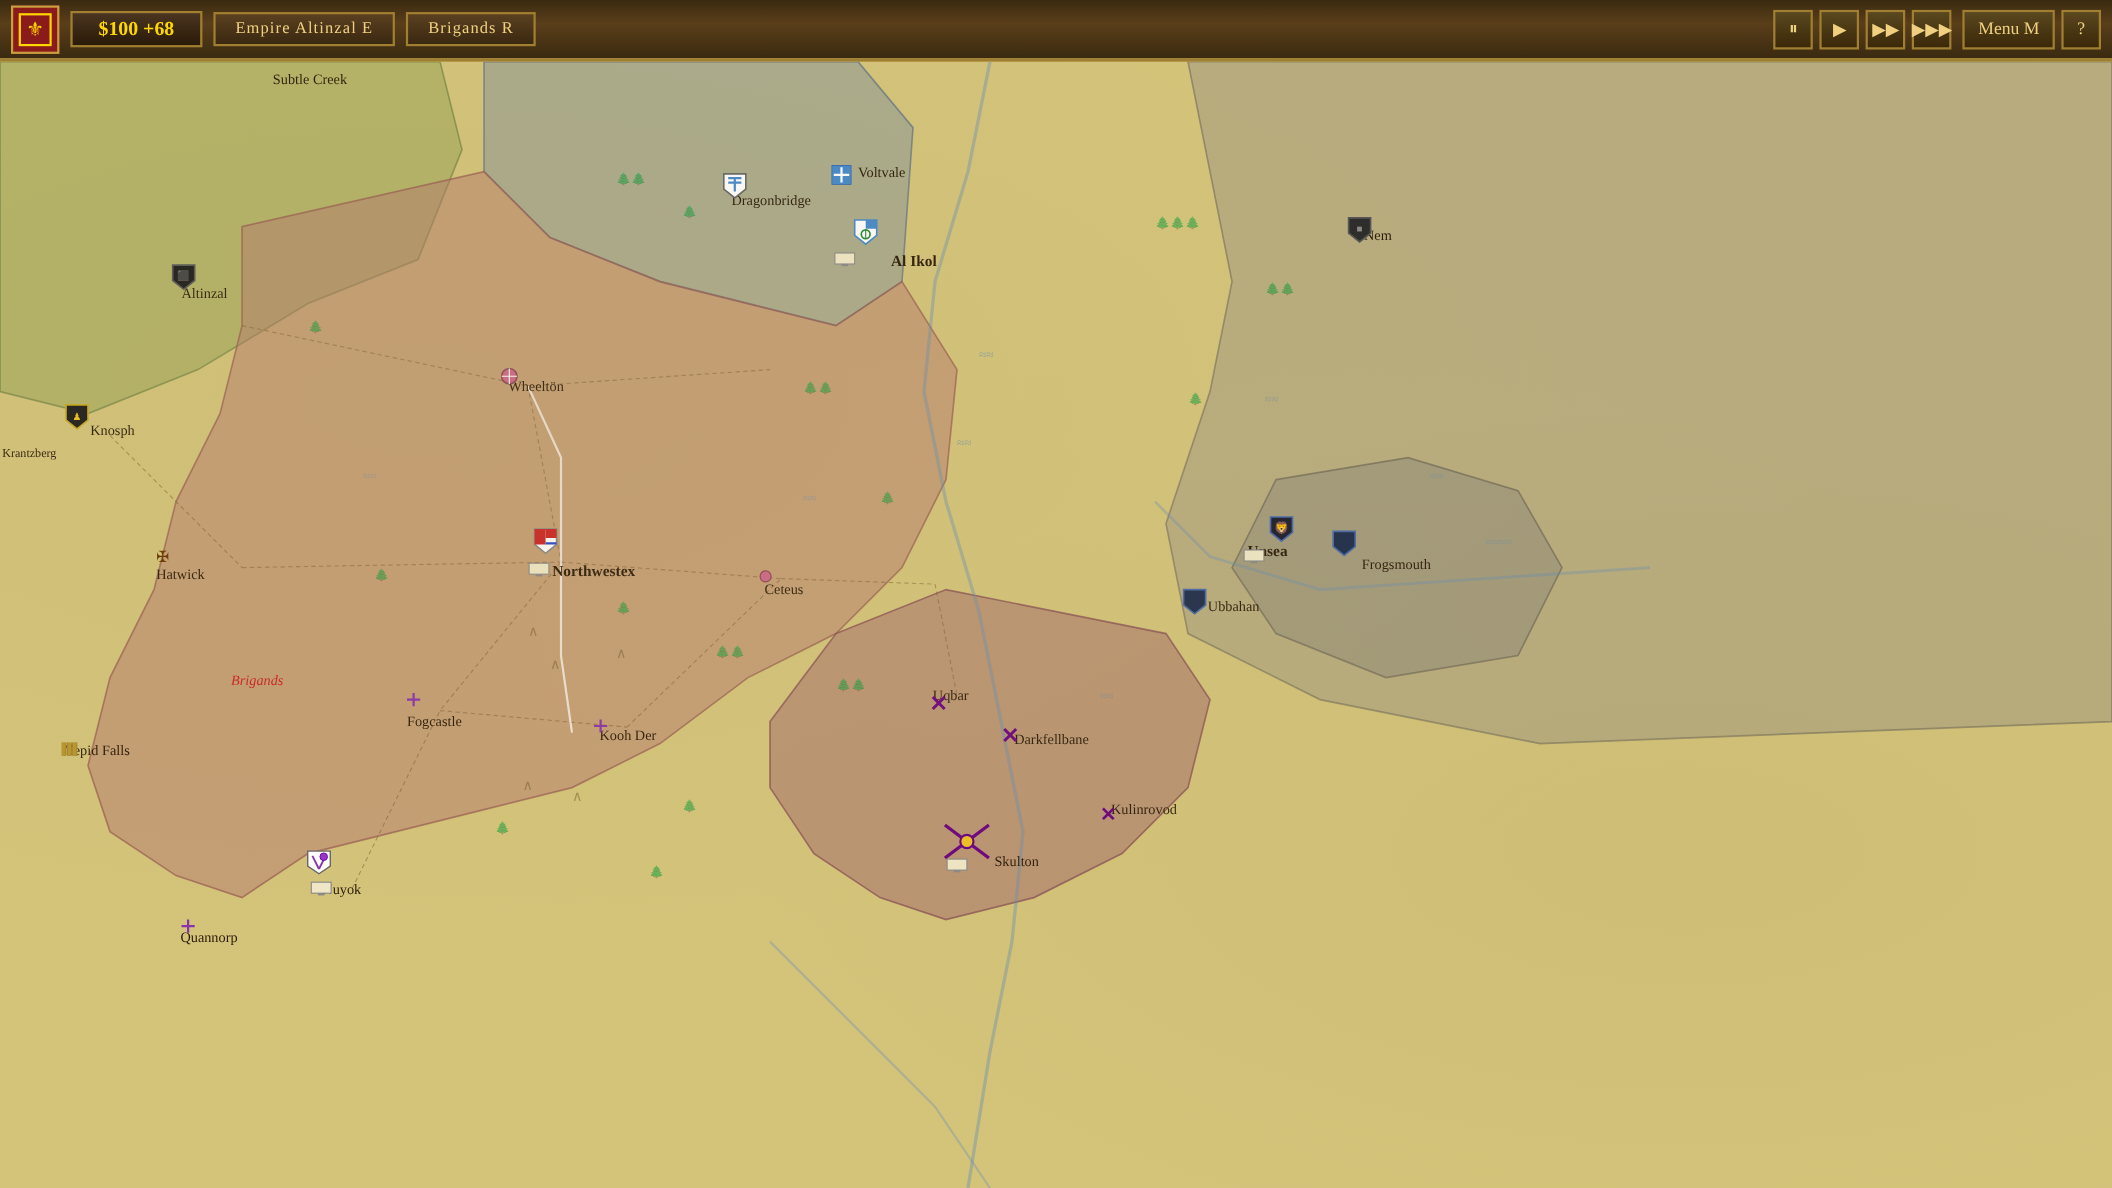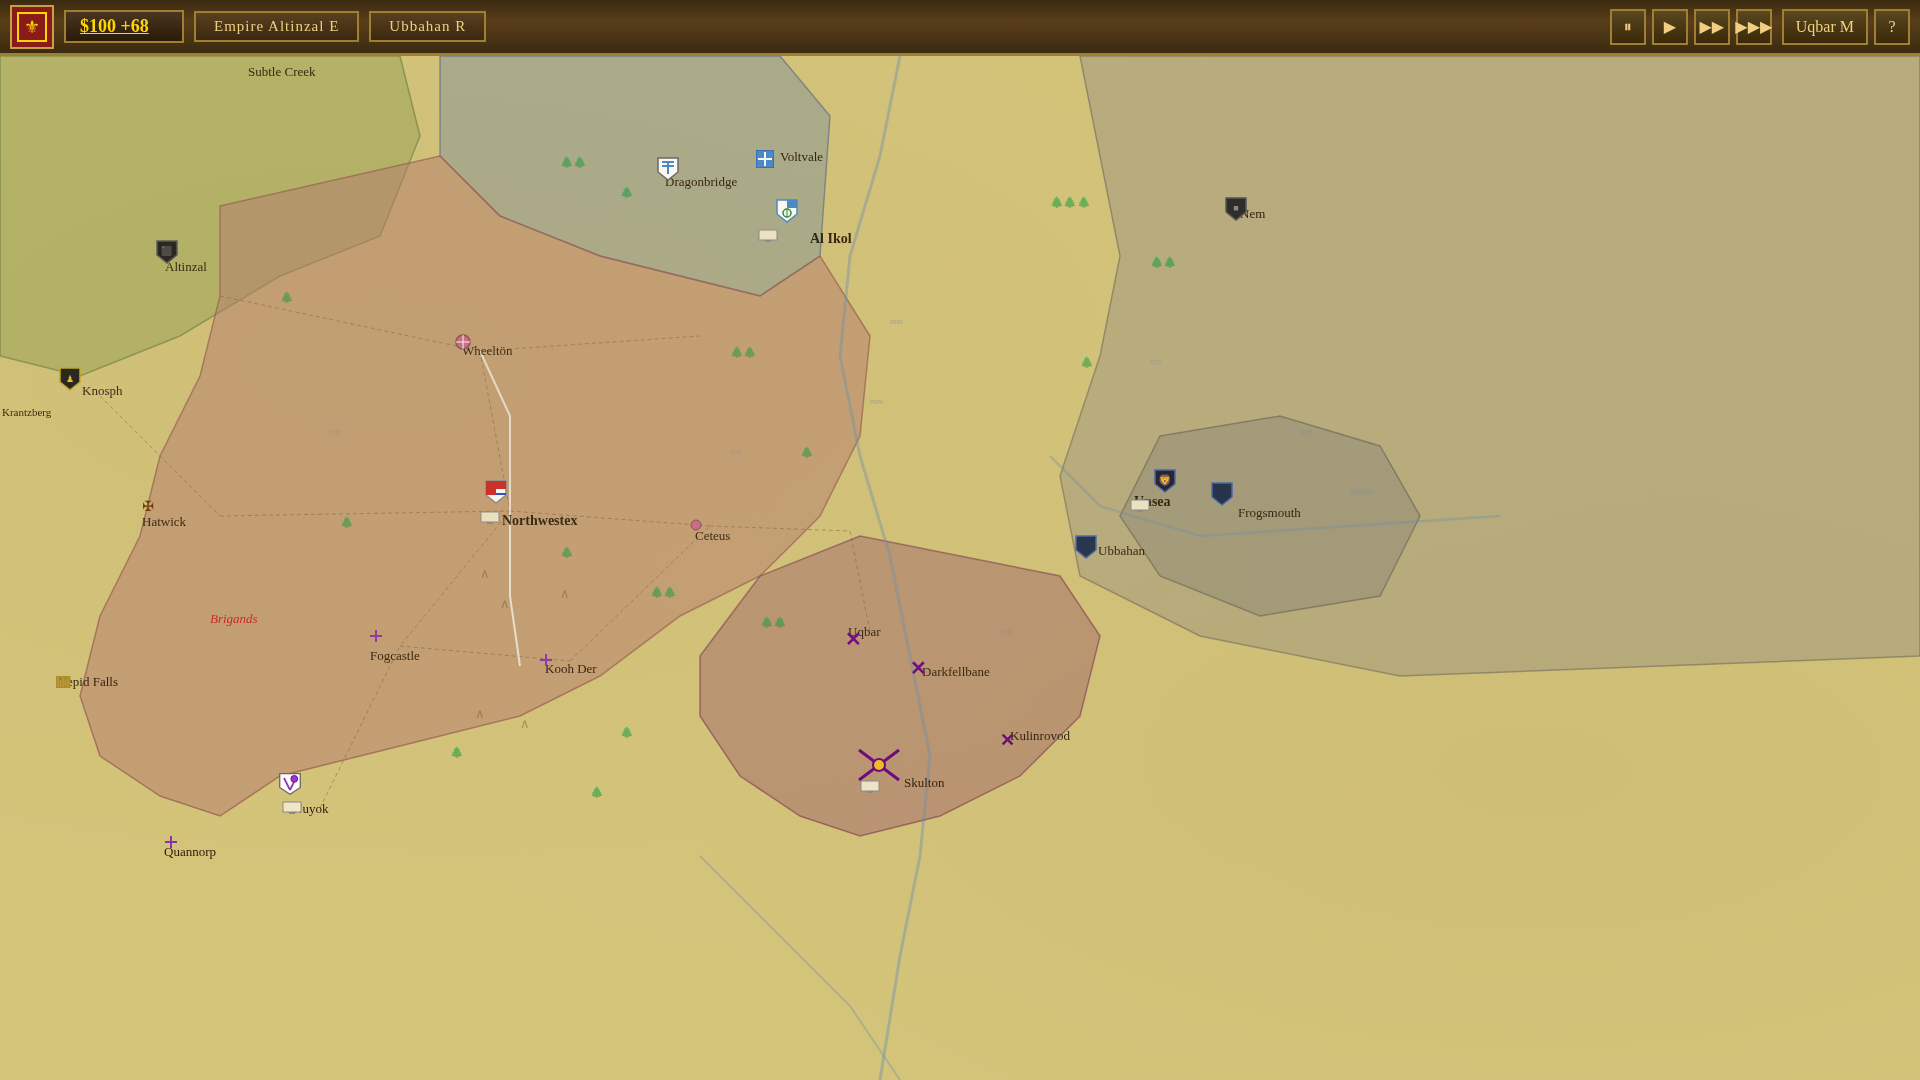--- a/index.html
+++ b/index.html
@@ -21,22 +21,21 @@
       font-size: 22px; color: #ffd700;
     }
     #gold-display {
       background: linear-gradient(180deg, #4a3520 0%, #2a1a08 100%);
       border: 2px solid #a08030;
       padding: 4px 14px;
       color: #ffd700;
       font-size: 18px;
       font-weight: bold;
       min-width: 120px;
-      text-align: left;
-      text-decoration: underline;
+      text-align: center;
     }
     .top-btn {
       background: linear-gradient(180deg, #5a4020 0%, #3a2810 100%);
       border: 2px solid #a08030;
       color: #f0d080;
       font-size: 15px;
       padding: 5px 18px;
       cursor: pointer;
       font-family: 'Georgia', serif;
       letter-spacing: 1px;
@@ -131,28 +130,28 @@
       <rect x="2" y="2" width="28" height="28" fill="#8b1a1a" stroke="#ffd700" stroke-width="2"></rect>
       <text x="16" y="22" text-anchor="middle" fill="#ffd700" font-size="18" font-family="serif">⚜</text>
     </svg>
   </div>
 
   <div id="gold-display">
     <span>$100 +68</span>
   </div>
 
   <button class="top-btn">Empire Altinzal E</button>
-  <button class="top-btn">Ubbahan R</button>
+  <button class="top-btn">Brigands R</button>
 
   <div id="right-controls">
     <div class="ctrl-btn">⏸</div>
     <div class="ctrl-btn">▶</div>
     <div class="ctrl-btn">▶▶</div>
     <div class="ctrl-btn">▶▶▶</div>
-    <div class="ctrl-btn wide separator">Uqbar M</div>
+    <div class="ctrl-btn wide separator">Menu M</div>
     <div class="ctrl-btn">?</div>
   </div>
 </div>
 
 <div id="map">
 
   <svg id="map-svg" xmlns="http://www.w3.org/2000/svg" viewBox="0 0 1920 1024" preserveAspectRatio="none">
 
     <rect width="1920" height="1024" fill="#d4c47a"></rect>
 

